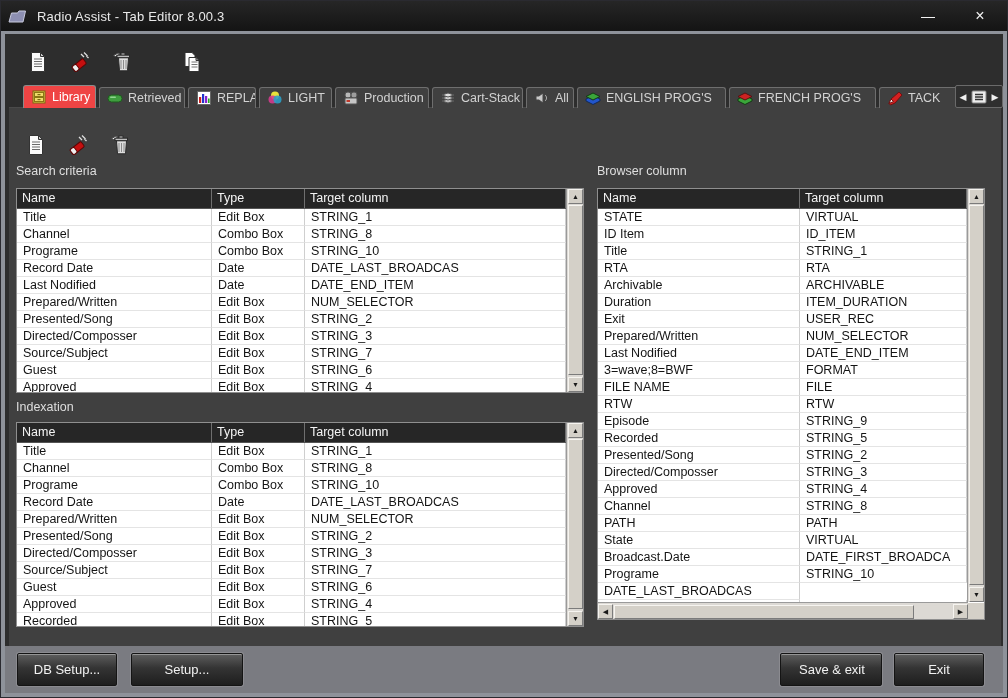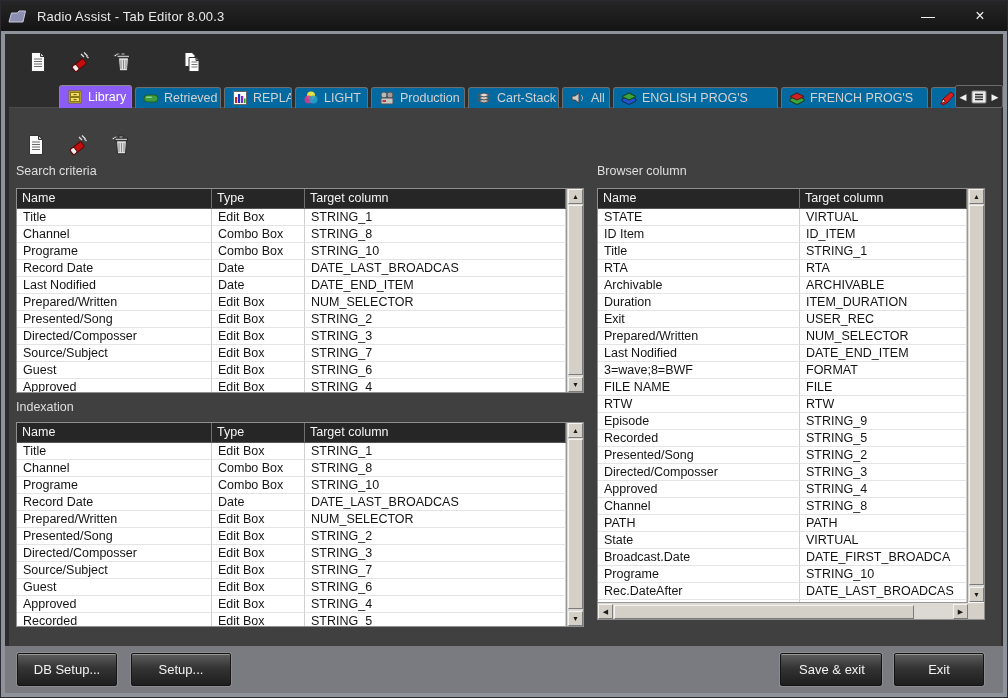--- a/index.html
+++ b/index.html
@@ -35,25 +35,25 @@
   }
   .tool-btn.gap-left { margin-left:28px; }
   .tool-btn svg { display:block; }
   
   .tab-strip {
     position:absolute; left:18px; top:51px; width:933px; height:23px;
     display:flex; gap:3px; align-items:flex-end; overflow:hidden; z-index:2;
   }
   .tab {
     flex:0 0 auto; display:flex; align-items:center; gap:5px; padding:0 7px;
-    height:21px; background:#0369a1; border:1px solid #6e6e6e; border-bottom:none;
+    height:21px; background:#404040; border:1px solid #6e6e6e; border-bottom:none;
     border-radius:3px 3px 0 0; color:#d2d2d2; font-size:12.5px;
     white-space:nowrap; overflow:hidden; cursor:default;
   }
-  .tab.active { height:23px; background:#8b5cf6; color:#ffffff; border-color:#8a8a8a;margin-left:36px; }
+  .tab.active { height:23px; background:#ef4444; color:#ffffff; border-color:#8a8a8a; }
   .tab .ticon { display:flex; flex:0 0 auto; }
   .tab-scroller {
     position:absolute; left:950px; top:51px; width:48px; height:23px; z-index:3;
     background:#2f2f2f; border:1px solid #6a6a6a; border-radius:2px;
     display:flex; align-items:center; justify-content:space-between; padding:0 2px;
   }
   .tab-scroller .arr { color:#f0f0f0; font-size:9px; width:10px; text-align:center; cursor:default; }
   .tab-scroller .menu-btn { display:flex; cursor:default; }
   
   .panel {
@@ -235,21 +235,21 @@
         </div>
         <div class="tab" style="width: 48px;">
           <span class="ticon">
             <svg width="16" height="16" viewBox="0 0 16 16">
               <path d="M2 6h3l4-3v10l-4-3H2z" fill="#c9c9c9" stroke="#444"></path>
               <path d="M11 5c2 1.5 2 4.5 0 6" fill="none" stroke="#bbb"></path>
             </svg>
           </span>
           <span>All</span>
         </div>
-        <div class="tab" style="width: 165px;">
+        <div class="tab" style="width: 149px;">
           <span class="ticon">
             <svg width="16" height="16" viewBox="0 0 16 16">
               <path d="M1 9l7-3.5L15 9v2L8 14.5 1 11z" fill="#2255cc" stroke="#122a55"></path>
               <path d="M1 6.5L8 3l7 3.5L8 10z" fill="#3aa63a" stroke="#143814"></path>
             </svg>
           </span>
           <span>ENGLISH PROG'S</span>
         </div>
         <div class="tab" style="width: 147px;">
           <span class="ticon">
@@ -556,21 +556,20 @@
             </div>
             <div class="trow" style="grid-template-columns: 202px 1fr;">
               <div class="td">Broadcast.Date</div>
               <div class="td">DATE_FIRST_BROADCA</div>
             </div>
             <div class="trow" style="grid-template-columns: 202px 1fr;">
               <div class="td">Programe</div>
               <div class="td">STRING_10</div>
             </div>
             <div class="trow" style="grid-template-columns: 202px 1fr;">
-              <div class="td">Rec.DateAfter</div>
               <div class="td">DATE_LAST_BROADCAS</div>
             </div>
             <div class="trow" style="grid-template-columns: 202px 1fr;">
               <div class="td">Rec.Date.Before</div>
               <div class="td">DATE_LAST_BROADCAS</div>
             </div>
           </div>
           <div class="vscroll" style="top: 0px; bottom: 17px;">
             <div class="sb-thumb" style="top: 16px; bottom: 17px; left: 1px; width: 15px;"></div>
             <div class="sb-btn" style="top: 0px; right: 0px;">▲</div>
@@ -580,19 +579,19 @@
             <div class="sb-thumb" style="left: 16px; top: 2px; height: 14px; width: 300px;"></div>
             <div class="sb-btn" style="left: 0px; top: 1px;">◀</div>
             <div class="sb-btn" style="right: 0px; top: 1px;">▶</div>
           </div>
           <div class="sb-corner"></div>
         </div>
     </div>
 
     <div class="footer">
       <button class="fbtn" style="left:12px; width:100px;">DB Setup...</button>
-      <button class="fbtn" style="left:126px; width:100px;">Setup...</button>
+      <button class="fbtn" style="left:126px; width:112px;">Setup...</button>
       <button class="fbtn" style="left:775px; width:102px;padding-left:8px;">Save &amp; exit</button>
       <button class="fbtn" style="left:889px; width:90px;">Exit</button>
     </div>
 
   </div>
 </div>
 
 </body></html>

